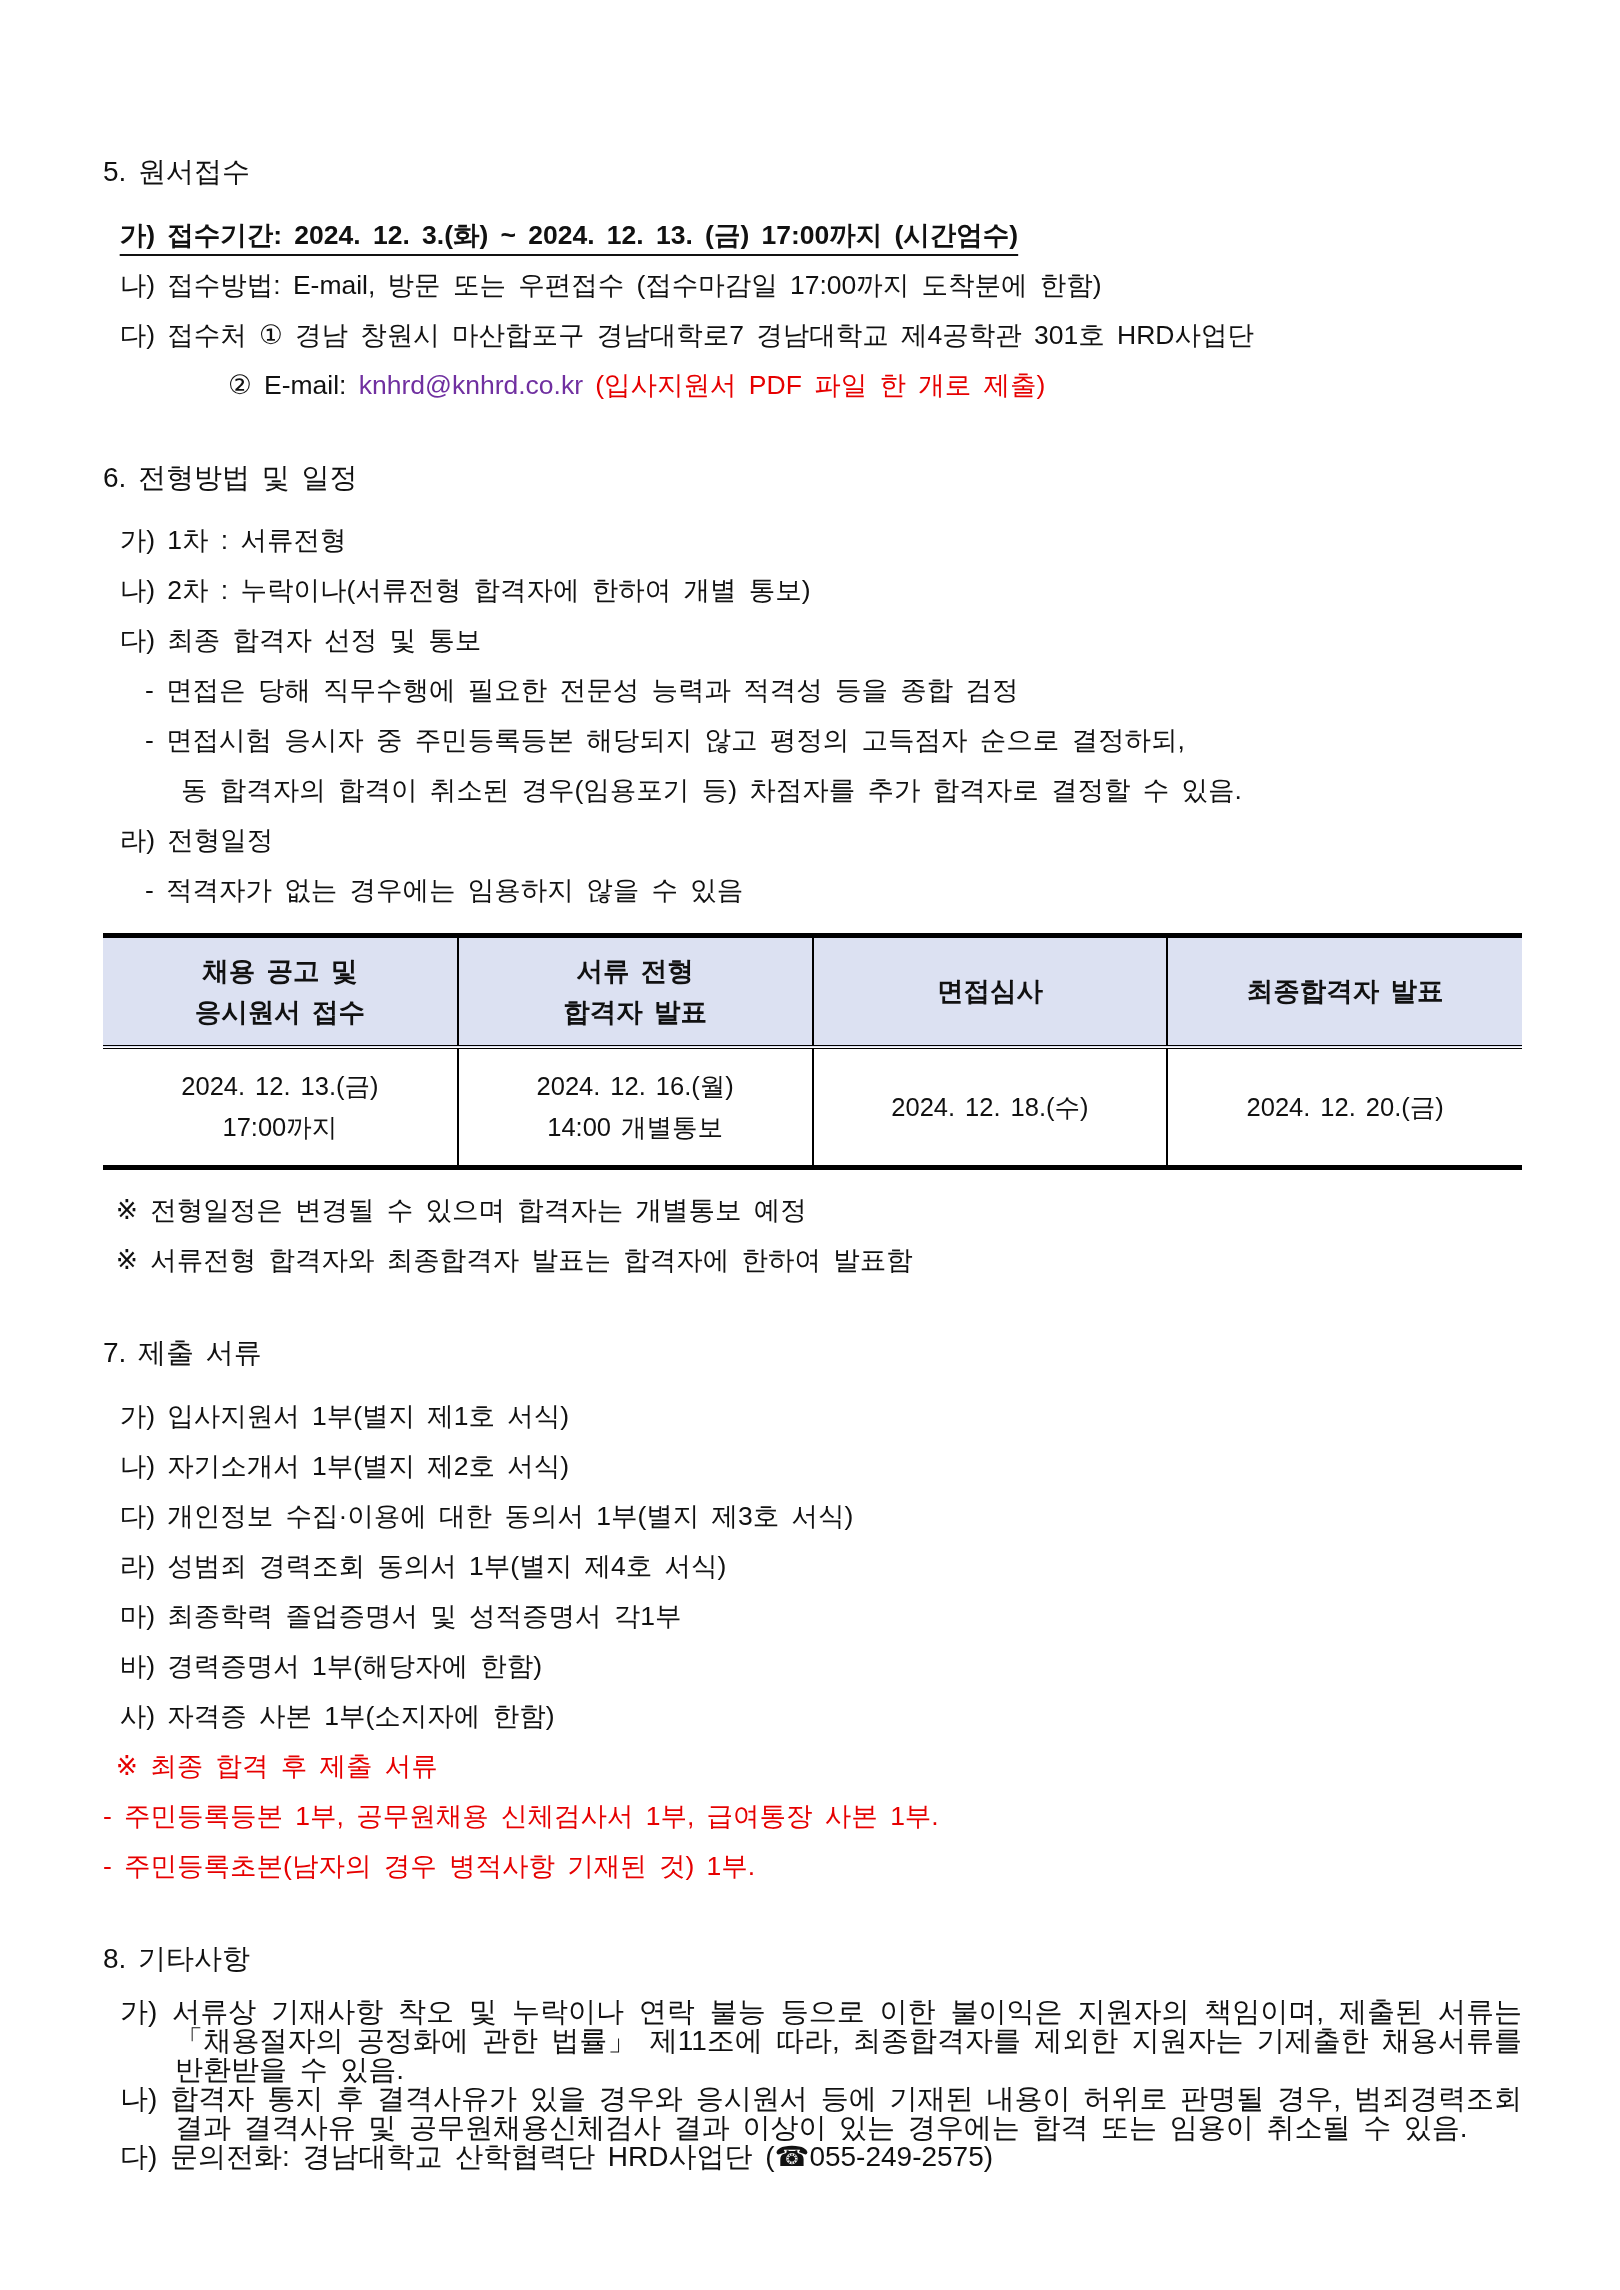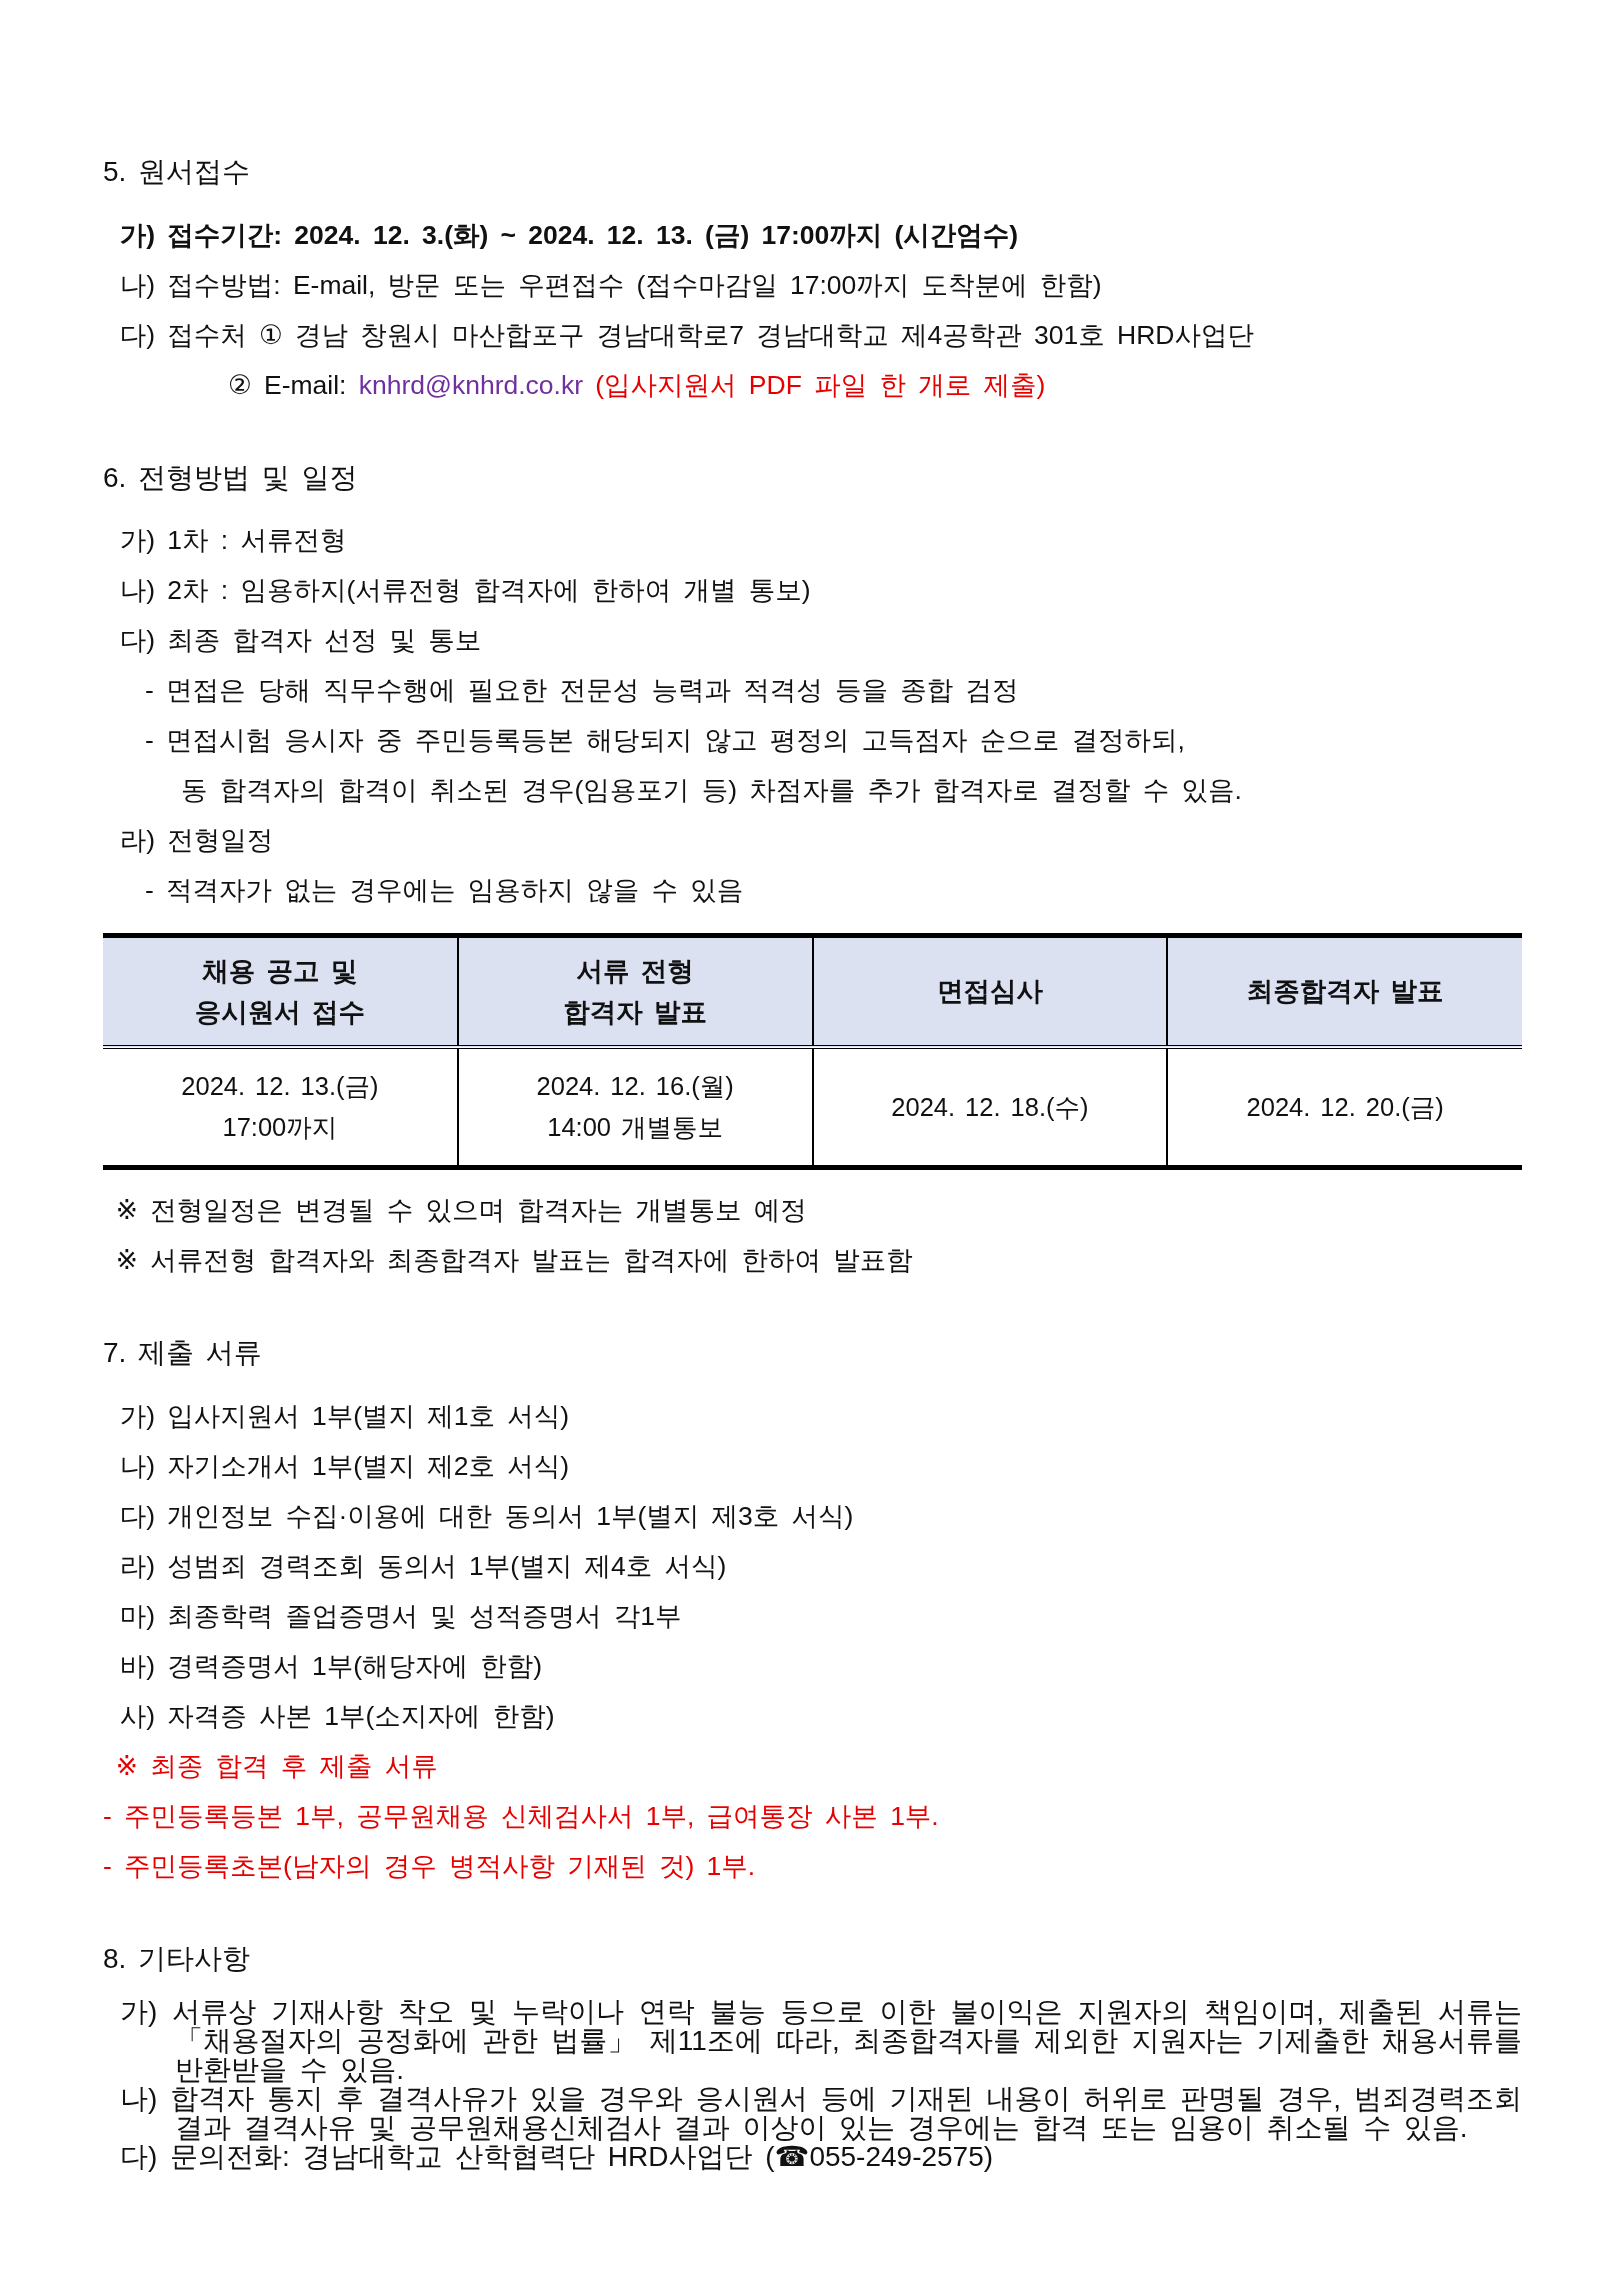--- a/index.html
+++ b/index.html
@@ -37,20 +37,21 @@
     white-space:nowrap;
   }
   .i0{padding-left:0;}
   .i1{padding-left:16.7px;}
   .i2{padding-left:42px;}
   .i3{padding-left:78px;}
   .i-email{padding-left:125px;}
   .i-note{padding-left:12.7px;}
   .bold-underline{
     font-weight:700;
+    text-decoration:underline;
     text-decoration-thickness:2px;
     text-underline-offset:9.8px;
   }
   .red{color:var(--red);}
   .email{
     color:var(--purple);
     text-decoration:none;
     cursor:pointer;
   }
   table.schedule{
@@ -102,21 +103,21 @@
     <div class="line i1">나) 접수방법: E-mail, 방문 또는 우편접수 (접수마감일 17:00까지 도착분에 한함)</div>
     <div class="line i1">다) 접수처 ① 경남 창원시 마산합포구 경남대학로7 경남대학교 제4공학관 301호 HRD사업단</div>
     <div class="line i-email">
       <span>② E-mail: </span><a class="email">knhrd@knhrd.co.kr</a> <span class="red">(입사지원서 PDF 파일 한 개로 제출)</span>
     </div>
   </section>
 
   <section>
     <h2 class="sec-title">6. 전형방법 및 일정</h2>
     <div class="line i1">가) 1차 : 서류전형</div>
-    <div class="line i1">나) 2차 : 임용하지(서류전형 합격자에 한하여 개별 통보)</div>
+    <div class="line i1">나) 2차 : 누락이나(서류전형 합격자에 한하여 개별 통보)</div>
     <div class="line i1">다) 최종 합격자 선정 및 통보</div>
     <div class="line i2">- 면접은 당해 직무수행에 필요한 전문성 능력과 적격성 등을 종합 검정</div>
     <div class="line i2">- 면접시험 응시자 중 주민등록등본 해당되지 않고 평정의 고득점자 순으로 결정하되,</div>
     <div class="line i3">동 합격자의 합격이 취소된 경우(임용포기 등) 차점자를 추가 합격자로 결정할 수 있음.</div>
     <div class="line i1">라) 전형일정</div>
     <div class="line i2">- 적격자가 없는 경우에는 임용하지 않을 수 있음</div>
 
     <table class="schedule">
       <thead>
         <tr>

